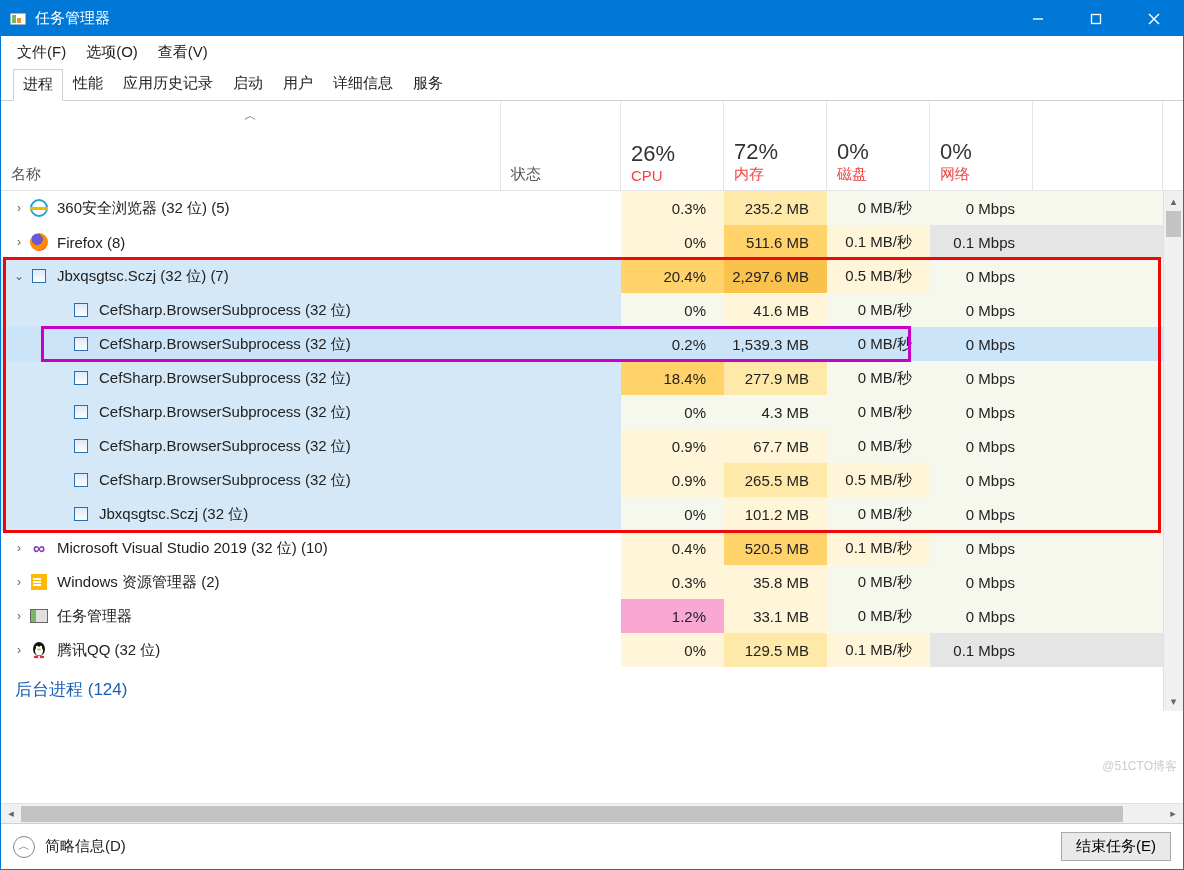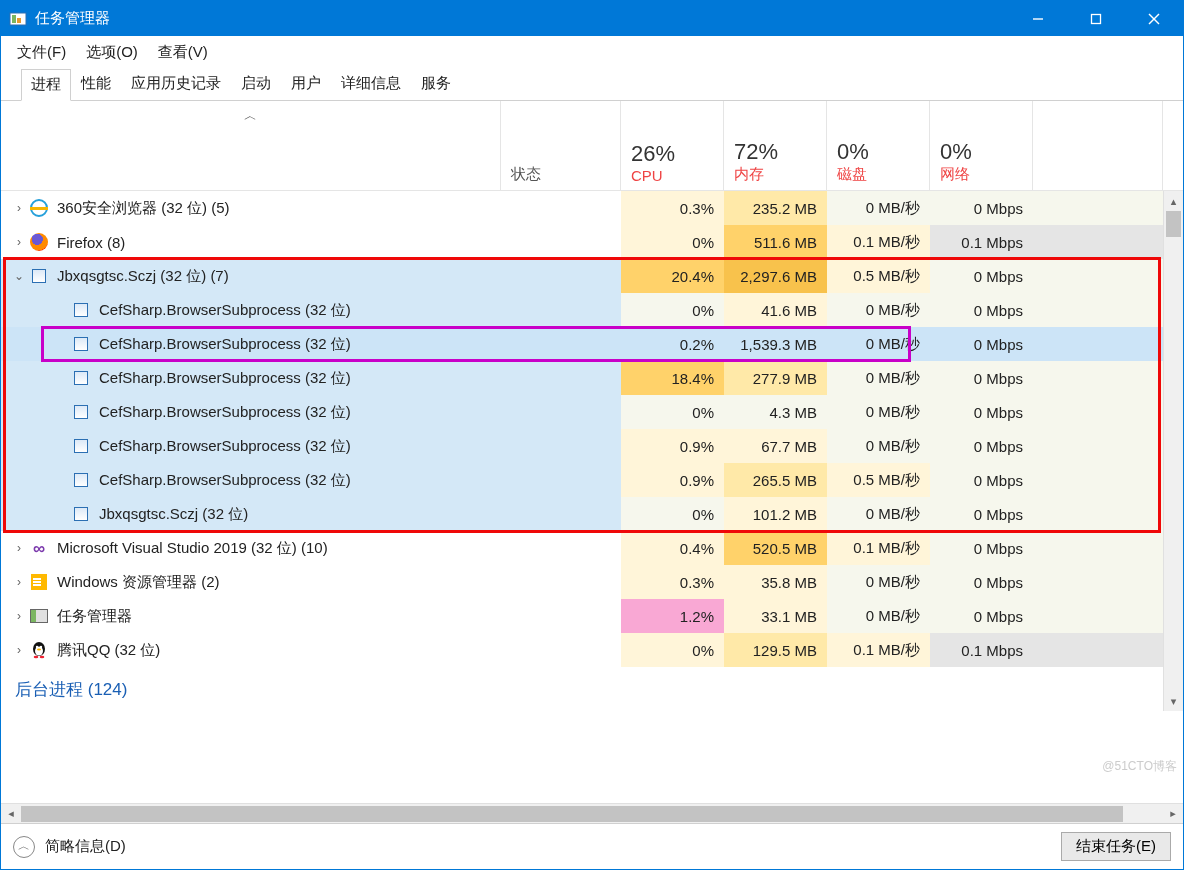--- a/index.html
+++ b/index.html
@@ -9,21 +9,21 @@
   .titlebar{height:35px;background:#0078d7;color:#fff;display:flex;align-items:center;}
   .titlebar .app-icon{width:18px;height:18px;margin:0 8px;}
   .titlebar .title{font-size:15px;flex:0 0 auto;}
   .titlebar .spacer{flex:1;}
   .titlebar .win-btn{width:58px;height:35px;display:flex;align-items:center;justify-content:center;}
   .titlebar .win-btn svg{stroke:#fff;fill:none;}
   
   .menubar{height:32px;display:flex;align-items:center;padding:0 6px;font-size:15px;color:#222;}
   .menubar span{padding:4px 10px;}
   
-  .tabbar{height:33px;border-bottom:1px solid #d0d0d0;display:flex;align-items:flex-end;font-size:15px;padding-left:20px;}
+  .tabbar{height:33px;border-bottom:1px solid #d0d0d0;display:flex;align-items:flex-end;font-size:15px;padding-left:12px;}
   .tabbar .tab{padding:5px 9px 6px;border:1px solid transparent;color:#222;}
   .tabbar .tab.active{border:1px solid #d0d0d0;border-bottom:1px solid #fff;background:#fff;position:relative;top:1px;}
   
   .content{flex:1;display:flex;flex-direction:column;overflow:hidden;position:relative;}
   .table-wrap{flex:1;overflow:hidden;position:relative;}
   
   .thead{height:90px;display:flex;border-bottom:1px solid #e5e5e5;background:#fff;font-size:15px;color:#555;}
   .th{border-right:1px solid #e5e5e5;display:flex;flex-direction:column;justify-content:flex-end;padding:6px 10px;}
   .th.name{flex:0 0 500px;position:relative;}
   .th.name .sort-arrow{position:absolute;top:6px;left:50%;transform:translateX(-50%);font-size:13px;color:#555;}
@@ -32,21 +32,21 @@
   .th.metric .pct{font-size:22px;color:#333;}
   .th.metric .lbl{color:#ef4444;font-size:15px;}
   .th.right-edge{flex:1;min-width:30px;}
   .th.scrollbar-col{flex:0 0 20px;border-right:none;}
   
   .tbody{position:relative;}
   .row{height:34px;display:flex;align-items:center;font-size:15px;color:#222;}
   .cell{height:34px;display:flex;align-items:center;}
   .cell.name{flex:0 0 500px;padding-left:8px;}
   .cell.status{flex:0 0 120px;}
-  .cell.metric{flex:0 0 103px;justify-content:flex-end;padding-right:10px;}
+  .cell.metric{flex:0 0 103px;justify-content:flex-end;padding-right:18px;}
   .cell.right-edge{flex:1;min-width:30px;}
   .cell.scrollbar-col{flex:0 0 20px;}
   .expand{width:20px;height:20px;display:flex;align-items:center;justify-content:center;color:#666;font-size:12px;}
   .pico{width:20px;height:20px;margin-right:8px;display:flex;align-items:center;justify-content:center;}
   .indent1 .cell.name{padding-left:50px;}
   
   .h-cpu1{background:#fff5d9;} .h-cpu2{background:#f9a8d4;} .h-cpu3{background:#ffd26a;}
   .h-mem1{background:#fff5d9;} .h-mem2{background:#ffe9a8;} .h-mem3{background:#ffd26a;} .h-mem-high{background:#f8c24c;}
   .h-disk1{background:#fff5d9;}
   .h-net1{background:#e5e5e5;}
@@ -134,20 +134,21 @@
     <span class="tab">详细信息</span>
     <span class="tab">服务</span>
   </div>
 
   <div class="content">
     <div class="table-wrap">
 
       <div class="thead">
         <div class="th name">
           <span class="sort-arrow">︿</span>
+          <span>名称</span>
         </div>
         <div class="th status">
             <span>状态</span>
           </div>
         <div class="th metric">
             <span class="pct">26%</span>
             <span class="lbl">CPU</span>
           </div>
         <div class="th metric">
             <span class="pct">72%</span>

